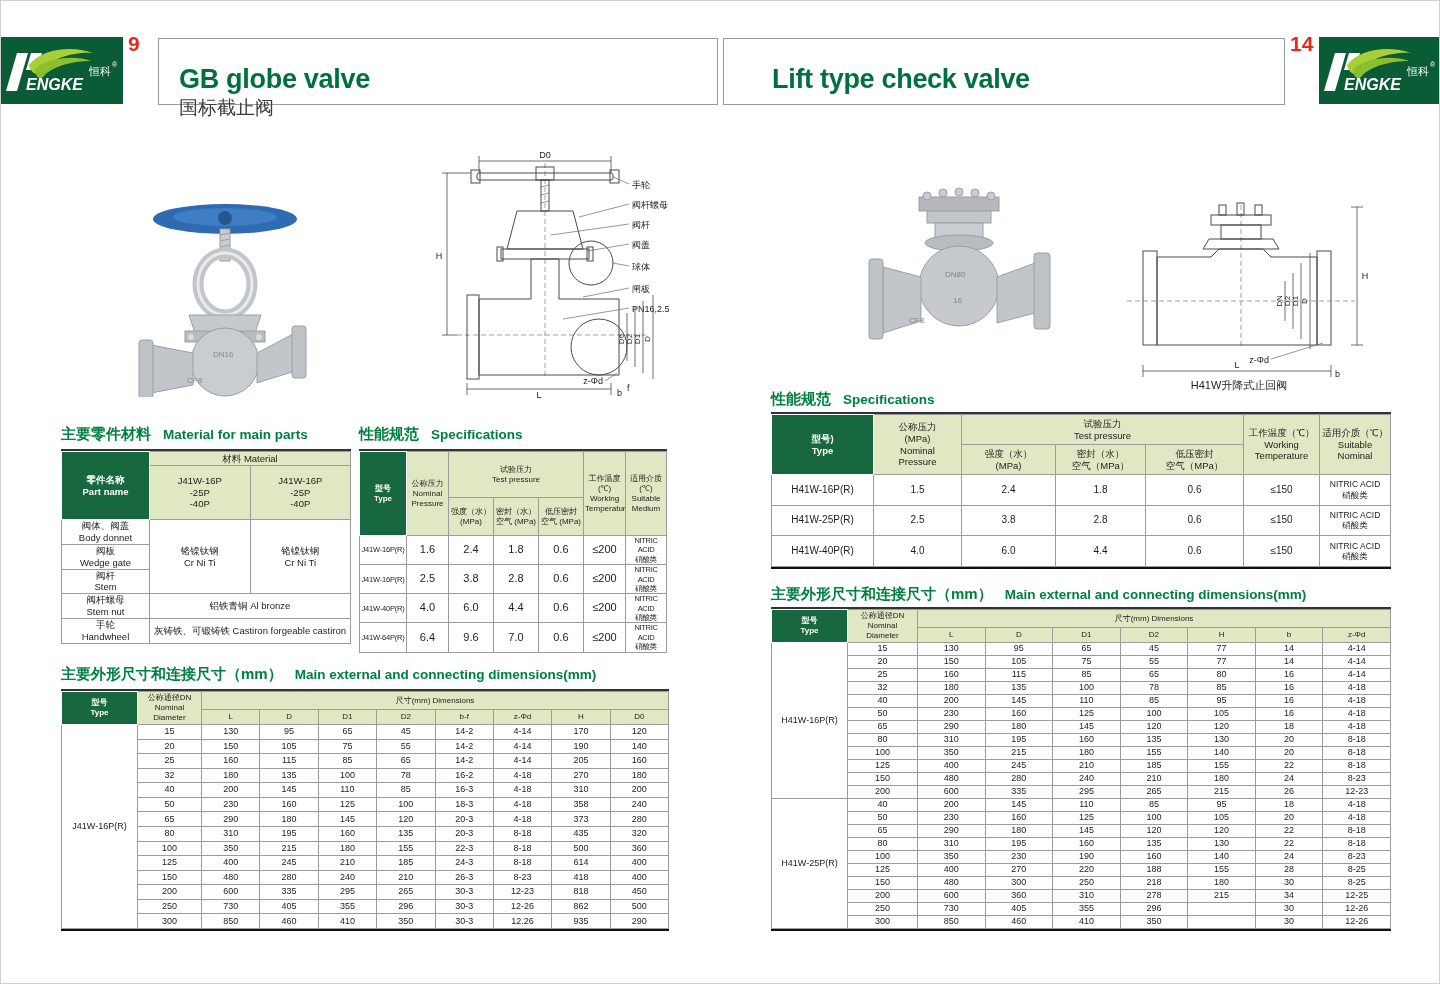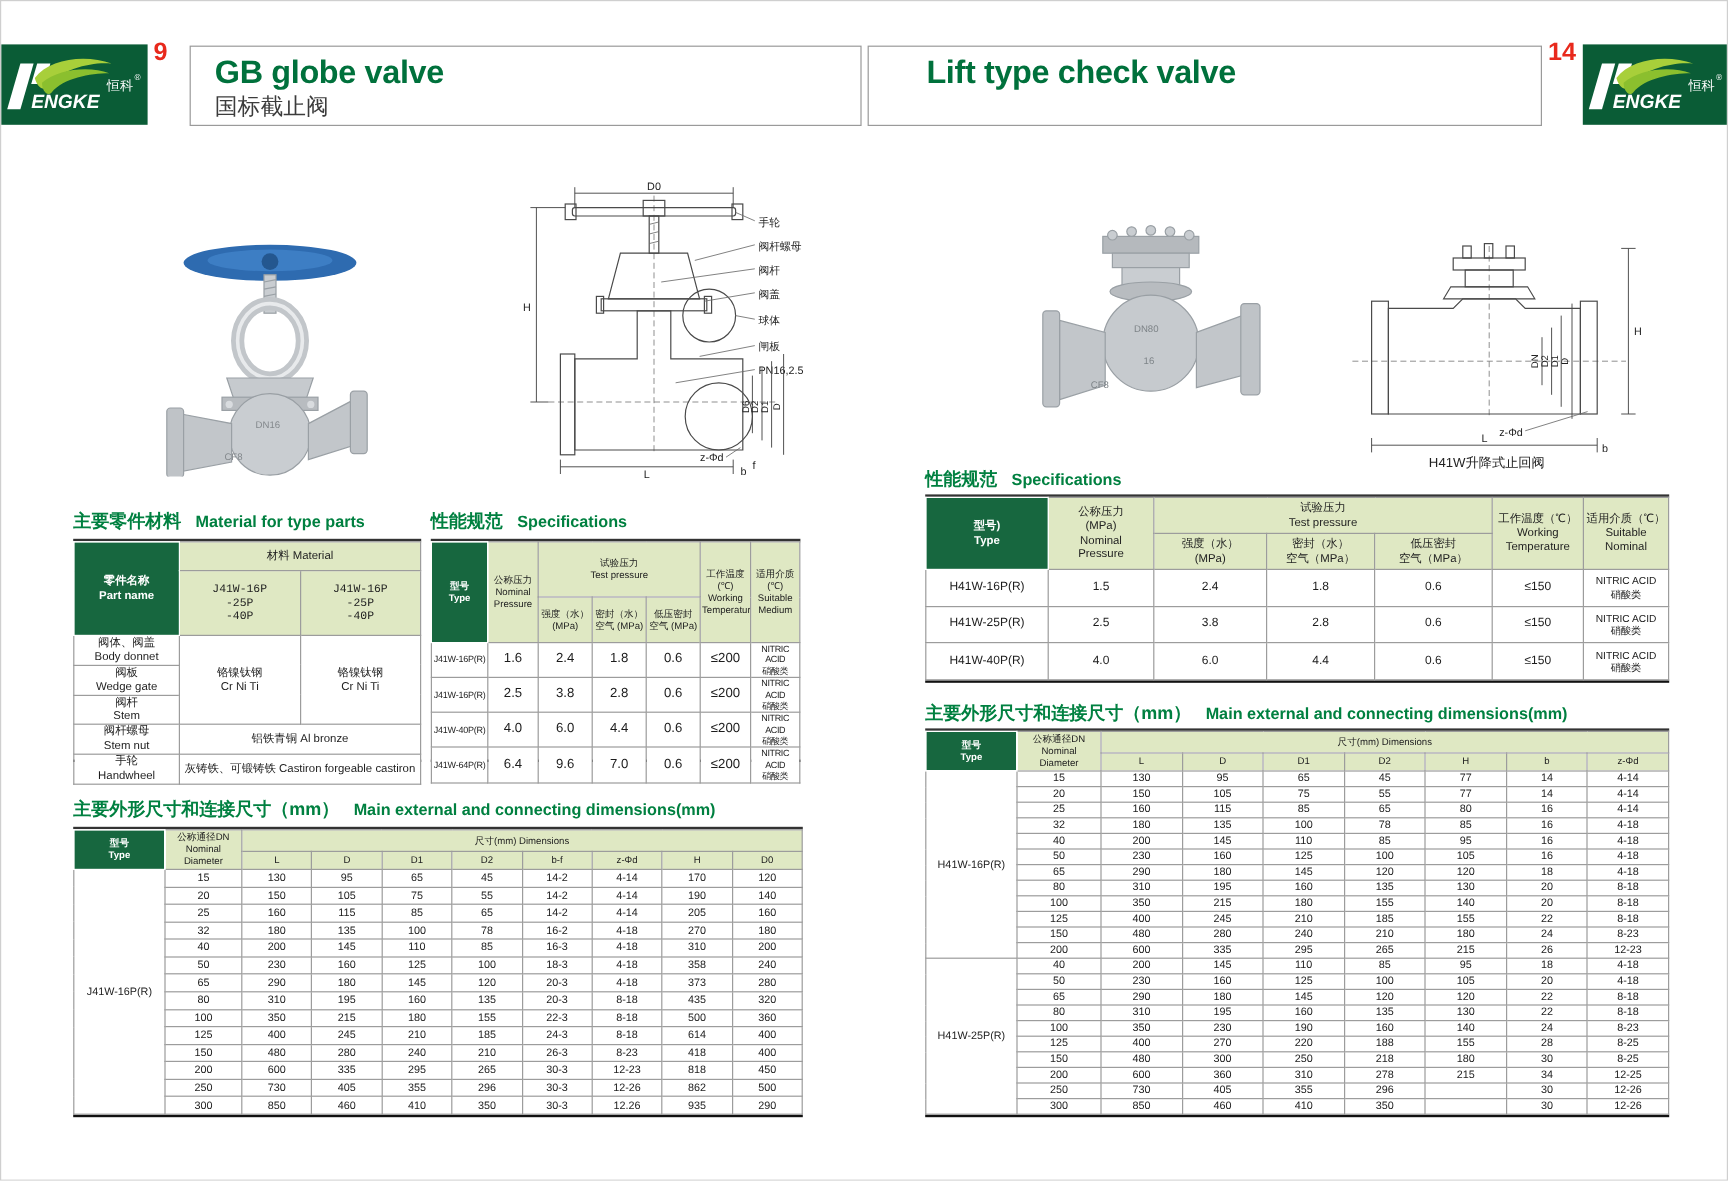--- a/index.html
+++ b/index.html
@@ -10,40 +10,40 @@
   
   .logo-box { position:absolute; top:36px; width:122px; height:67px; background:#0a5c36; }
   .logo-left { left:0; }
   .logo-right { left:1318px; }
   .pagenum { position:absolute; top:31px; color:#e8291c; font-size:21px; font-weight:bold; }
   .pn-13 { left:127px; }
   .pn-14 { left:1289px; }
   .title-box { position:absolute; top:37px; height:67px; background:#fff; border:1px solid #9a9a9a; }
   .tb-left { left:157px; width:560px; padding:7px 0 0 20px; }
   .tb-right { left:722px; width:562px; padding:7px 0 0 48px; }
-  .title-en { color:#00713c; font-size:27px; font-weight:800; letter-spacing:-0.3px; line-height:1.05; }
+  .title-en { color:#00713c; font-size:27px; font-weight:800; letter-spacing:-0.3px; line-height:1.05;margin-top:19px; }
   .title-cn { color:#3c3c3c; font-size:19px; margin-top:2px; }
 
   
   .sec-title { position:absolute; white-space:nowrap; }
   .sec-title .cn { color:#008040; font-size:15px; font-weight:bold; }
   .sec-title .en { color:#008040; font-size:13.5px; font-weight:bold; margin-left:12px; }
 
   
   .tw { position:absolute; border-top:2px solid #333; border-bottom:2.5px solid #111; background:#fff; }
   .tw table { width:100%; height:100%; border-collapse:collapse; table-layout:fixed; }
   .tw th, .tw td { border:1px solid #9c9c9c; white-space:pre-line; text-align:center; vertical-align:middle; padding:0 1px; line-height:1.25; overflow:hidden; }
   .tw th.dark { background:#17673f; color:#fff; font-weight:bold; border:1px solid #fff; }
   .tw th.lite { background:#dfe8c3; color:#222; font-weight:normal; }
   .tw td { background:#fff; color:#1c1c1c; }
 
   .mat-t th { font-size:9.5px; }
   .mat-t td { font-size:9.5px; }
-  .mat-t thead tr:first-child th { height:24px; }
-  .mat-t thead tr:last-child th { height:54px;font-family:Liberation Mono, monospace; }
+  .mat-t thead tr:first-child th { height:14px; }
+  .mat-t thead tr:last-child th { height:54px; }
 
   .spec-l th { font-size:8px; }
   .spec-l td { font-size:11px; }
   .spec-l td:first-child { font-size:7.5px; letter-spacing:-0.2px; }
   .spec-l td:last-child { font-size:7.5px; letter-spacing:-0.3px; }
   .spec-l thead tr:first-child th { height:46px; }
   .spec-l thead tr:last-child th { height:38px; }
 
   .spec-r th { font-size:9.5px; }
   .spec-r td { font-size:10px; }
@@ -263,21 +263,21 @@
 
     <line class="dim" x1="24" y1="180" x2="212" y2="180"></line>
     <line class="dim" x1="24" y1="174" x2="24" y2="186"></line>
     <line class="dim" x1="212" y1="174" x2="212" y2="186"></line>
     <text x="118" y="177" font-size="9" text-anchor="middle">L</text>
     <text x="216" y="186" font-size="9">b</text>
     <text x="120" y="198" font-size="11" text-anchor="middle" fill="#222">H41W升降式止回阀</text>
   </svg>
 
   <div class="sec-title mat-title">
-    <span class="cn">主要零件材料</span><span class="en">Material for type parts</span>
+    <span class="cn">主要零件材料</span><span class="en">Material for main parts</span>
   </div>
   <div class="tw mat-tw">
     <table class="mat-t">
       <colgroup>
           <col style="width:88px">
           <col>
           <col>
         </colgroup>
       <thead>
         <tr>

